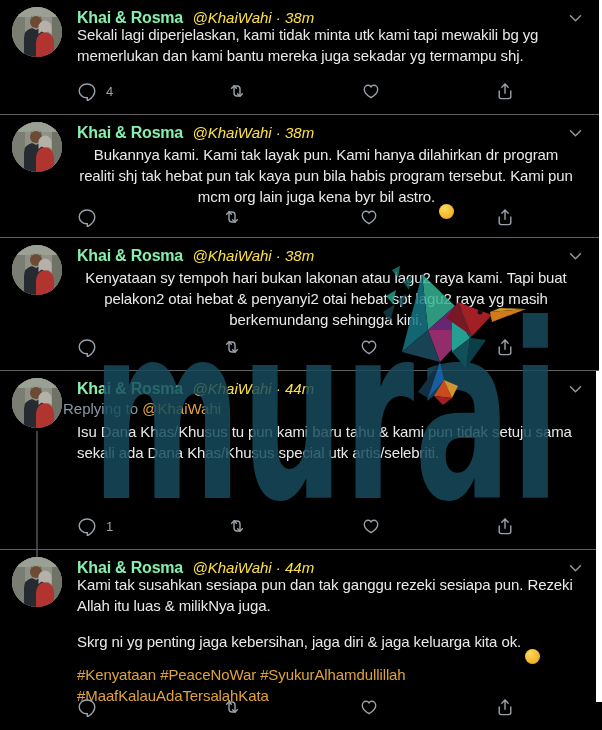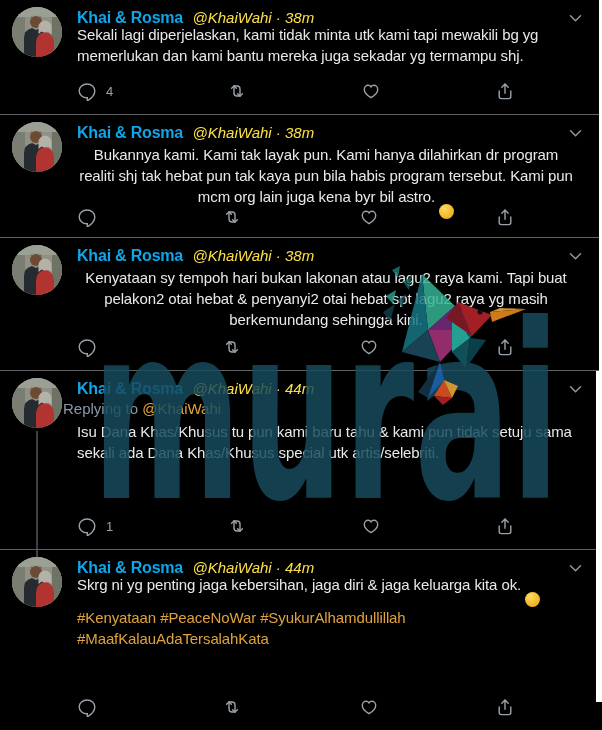--- a/index.html
+++ b/index.html
@@ -7,21 +7,21 @@
   
   .tweet{position:relative;background:#000;overflow:hidden;width:602px;}
   .t1{height:114px;}
   .t2{height:122px;border-top:1px solid #616161;}
   .t3{height:132px;border-top:1px solid #616161;}
   .t4{height:178px;border-top:1px solid #616161;}
   .t5{height:180px;border-top:1px solid #616161;}
   .avatar{position:absolute;left:12px;top:7px;width:50px;height:50px;border-radius:50%;overflow:hidden;background:#8f9187;cursor:pointer;}
   .avatar svg{display:block;}
   .hdr{position:absolute;left:77px;top:9px;white-space:nowrap;}
-  .name{font-weight:bold;font-size:16px;color:#0ea5e9;letter-spacing:-0.2px;cursor:pointer;margin-top:47px;}
+  .name{font-weight:bold;font-size:16px;color:#86efac;letter-spacing:-0.2px;cursor:pointer;margin-top:47px;}
   .meta{color:#fde047;font-size:15px;margin-left:5px;font-style:italic;}
   .chevron{position:absolute;right:16px;top:10px;background:none;border:0;padding:4px;cursor:pointer;line-height:0;}
   .replying{position:absolute;left:63px;top:29px;font-size:15px;color:#8b98a5;}
   .body{position:absolute;left:77px;top:24px;max-width:498px;font-size:15px;line-height:21px;color:#e7e9ea;letter-spacing:-0.1px;}
   .t2 .body,.t3 .body{top:29px;text-align:center;}
   .t4 .body{top:50px;}
   .body p{margin:0 0 21px 0;}
   .body p:last-child{margin-bottom:0;}
   .t4 .body p{margin-bottom:16px;}
   .t5 .body p{margin-bottom:15px;}
@@ -331,20 +331,21 @@
       <span>·</span>
       <span>44m</span></span>
     </div>
     <button class="chevron">
       <svg width="13" height="9" viewBox="0 0 13 9">
         <path d="M1.5 1.8 L6.5 6.8 L11.5 1.8" fill="none" stroke="#8b98a5" stroke-width="1.5" stroke-linecap="round" stroke-linejoin="round"></path>
       </svg>
     </button>
 
     <div class="body">
+          <p><span>Kami tak susahkan sesiapa pun dan tak ganggu rezeki sesiapa pun. Rezeki Allah itu luas &amp; milikNya juga.</span></p>
           <p><span>Skrg ni yg penting jaga kebersihan, jaga diri &amp; jaga keluarga kita ok. </span><span class="emoji">😉</span><span> </span><span class="link">#Kenyataan</span><span> </span><span class="link">#PeaceNoWar</span><span> </span><span class="link">#SyukurAlhamdullillah</span><span> </span><span class="link">#MaafKalauAdaTersalahKata</span></p>
         </div>
     <div class="actions">
       <button class="action">
         <svg width="20" height="20" viewBox="0 0 20 20">
           <path d="M10 3C5.6 3 2.2 6.1 2.2 9.9c0 3.8 3.4 6.9 7.6 6.9h.5v3c2.7-1.6 7.5-4.8 7.5-9.9C17.8 6.1 14.4 3 10 3z" fill="none" stroke="#99a2ab" stroke-width="1.4"></path>
         </svg>
         <span class="cnt"></span>
       </button>
       <button class="action">

